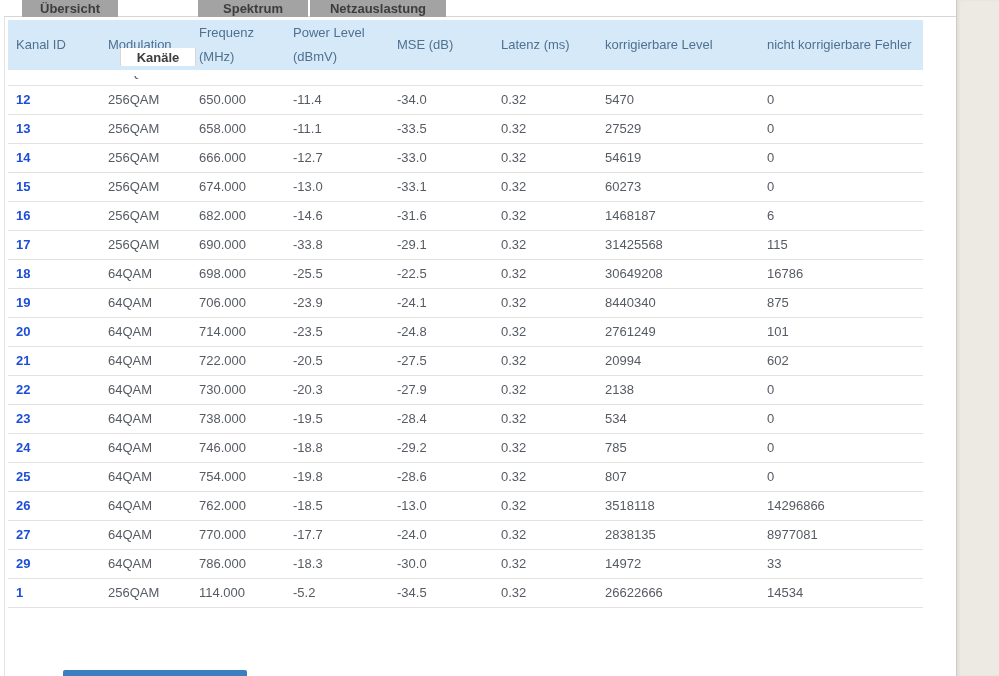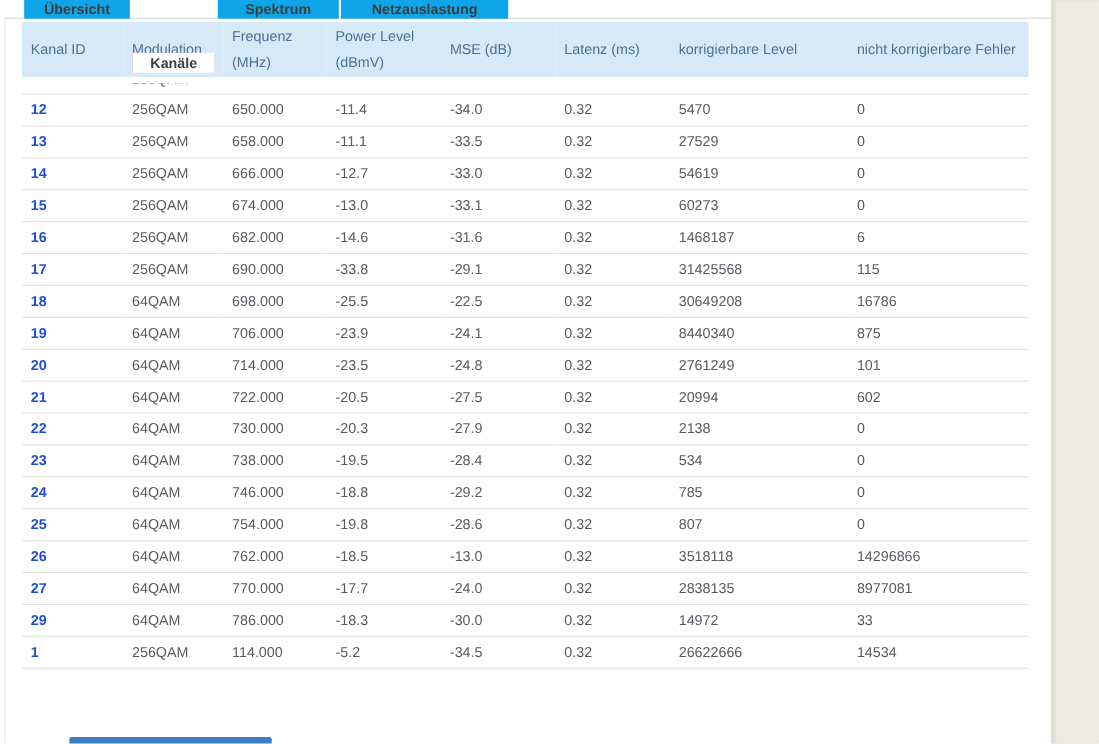--- a/index.html
+++ b/index.html
@@ -12,45 +12,45 @@
   }
 
   
   .tabbar {
     position: absolute; left: 4px; top: 0; width: 952px; height: 17px;
     border-bottom: 1px solid #d6d6d6;
     display: flex; gap: 2px; padding-left: 18px;
     background: #ffffff;
   }
   .tab {
-    background: #0ea5e9; height: 17px;
+    background: #a3a3a3; height: 17px;
     display: flex; align-items: center; justify-content: center;
     font-size: 13px; font-weight: 600; color: #3d3d3d;
     cursor: default; white-space: nowrap;
   }
   .tab:nth-child(1){ width: 96px; }
   .tab:nth-child(2){ width: 76px; }
   .tab:nth-child(3){ width: 110px; }
-  .tab:nth-child(4){ width: 152px; }
+  .tab:nth-child(4){ width: 136px; }
   .tab.active {
     background: #ffffff;
     border-left: 1px solid #d6d6d6; border-right: 1px solid #d6d6d6;
     height: 18px; position: relative; z-index: 2; margin-top: 48px;
   }
 
   
   .left-line { position: absolute; left: 4px; top: 17px; width: 1px; height: 659px; background: #e4e4e4; }
   .right-strip {
     position: absolute; left: 956px; top: 0; width: 43px; height: 676px;
     background: #edeae4; border-left: 1px solid #cfcbc2;
     box-shadow: inset 2px 0 3px rgba(0,0,0,0.05);
   }
 
   
-  .table-wrap { position: absolute; left: 20px; top: 20px; width: 915px; }
+  .table-wrap { position: absolute; left: 8px; top: 20px; width: 915px; }
   table { border-collapse: collapse; table-layout: fixed; width: 915px; font-size: 13px; }
   col.c1 { width: 92px; }  col.c2 { width: 91px; }  col.c3 { width: 94px; }
   col.c4 { width: 104px; } col.c5 { width: 104px; } col.c6 { width: 104px; }
   col.c7 { width: 162px; } col.c8 { width: 164px; }
 
   thead th {
     background: #d6e9f8; color: #4f7191; font-weight: 400;
     text-align: left; vertical-align: middle;
     height: 50px; padding: 0 4px 0 8px; line-height: 24px; font-size: 13px;
   }

